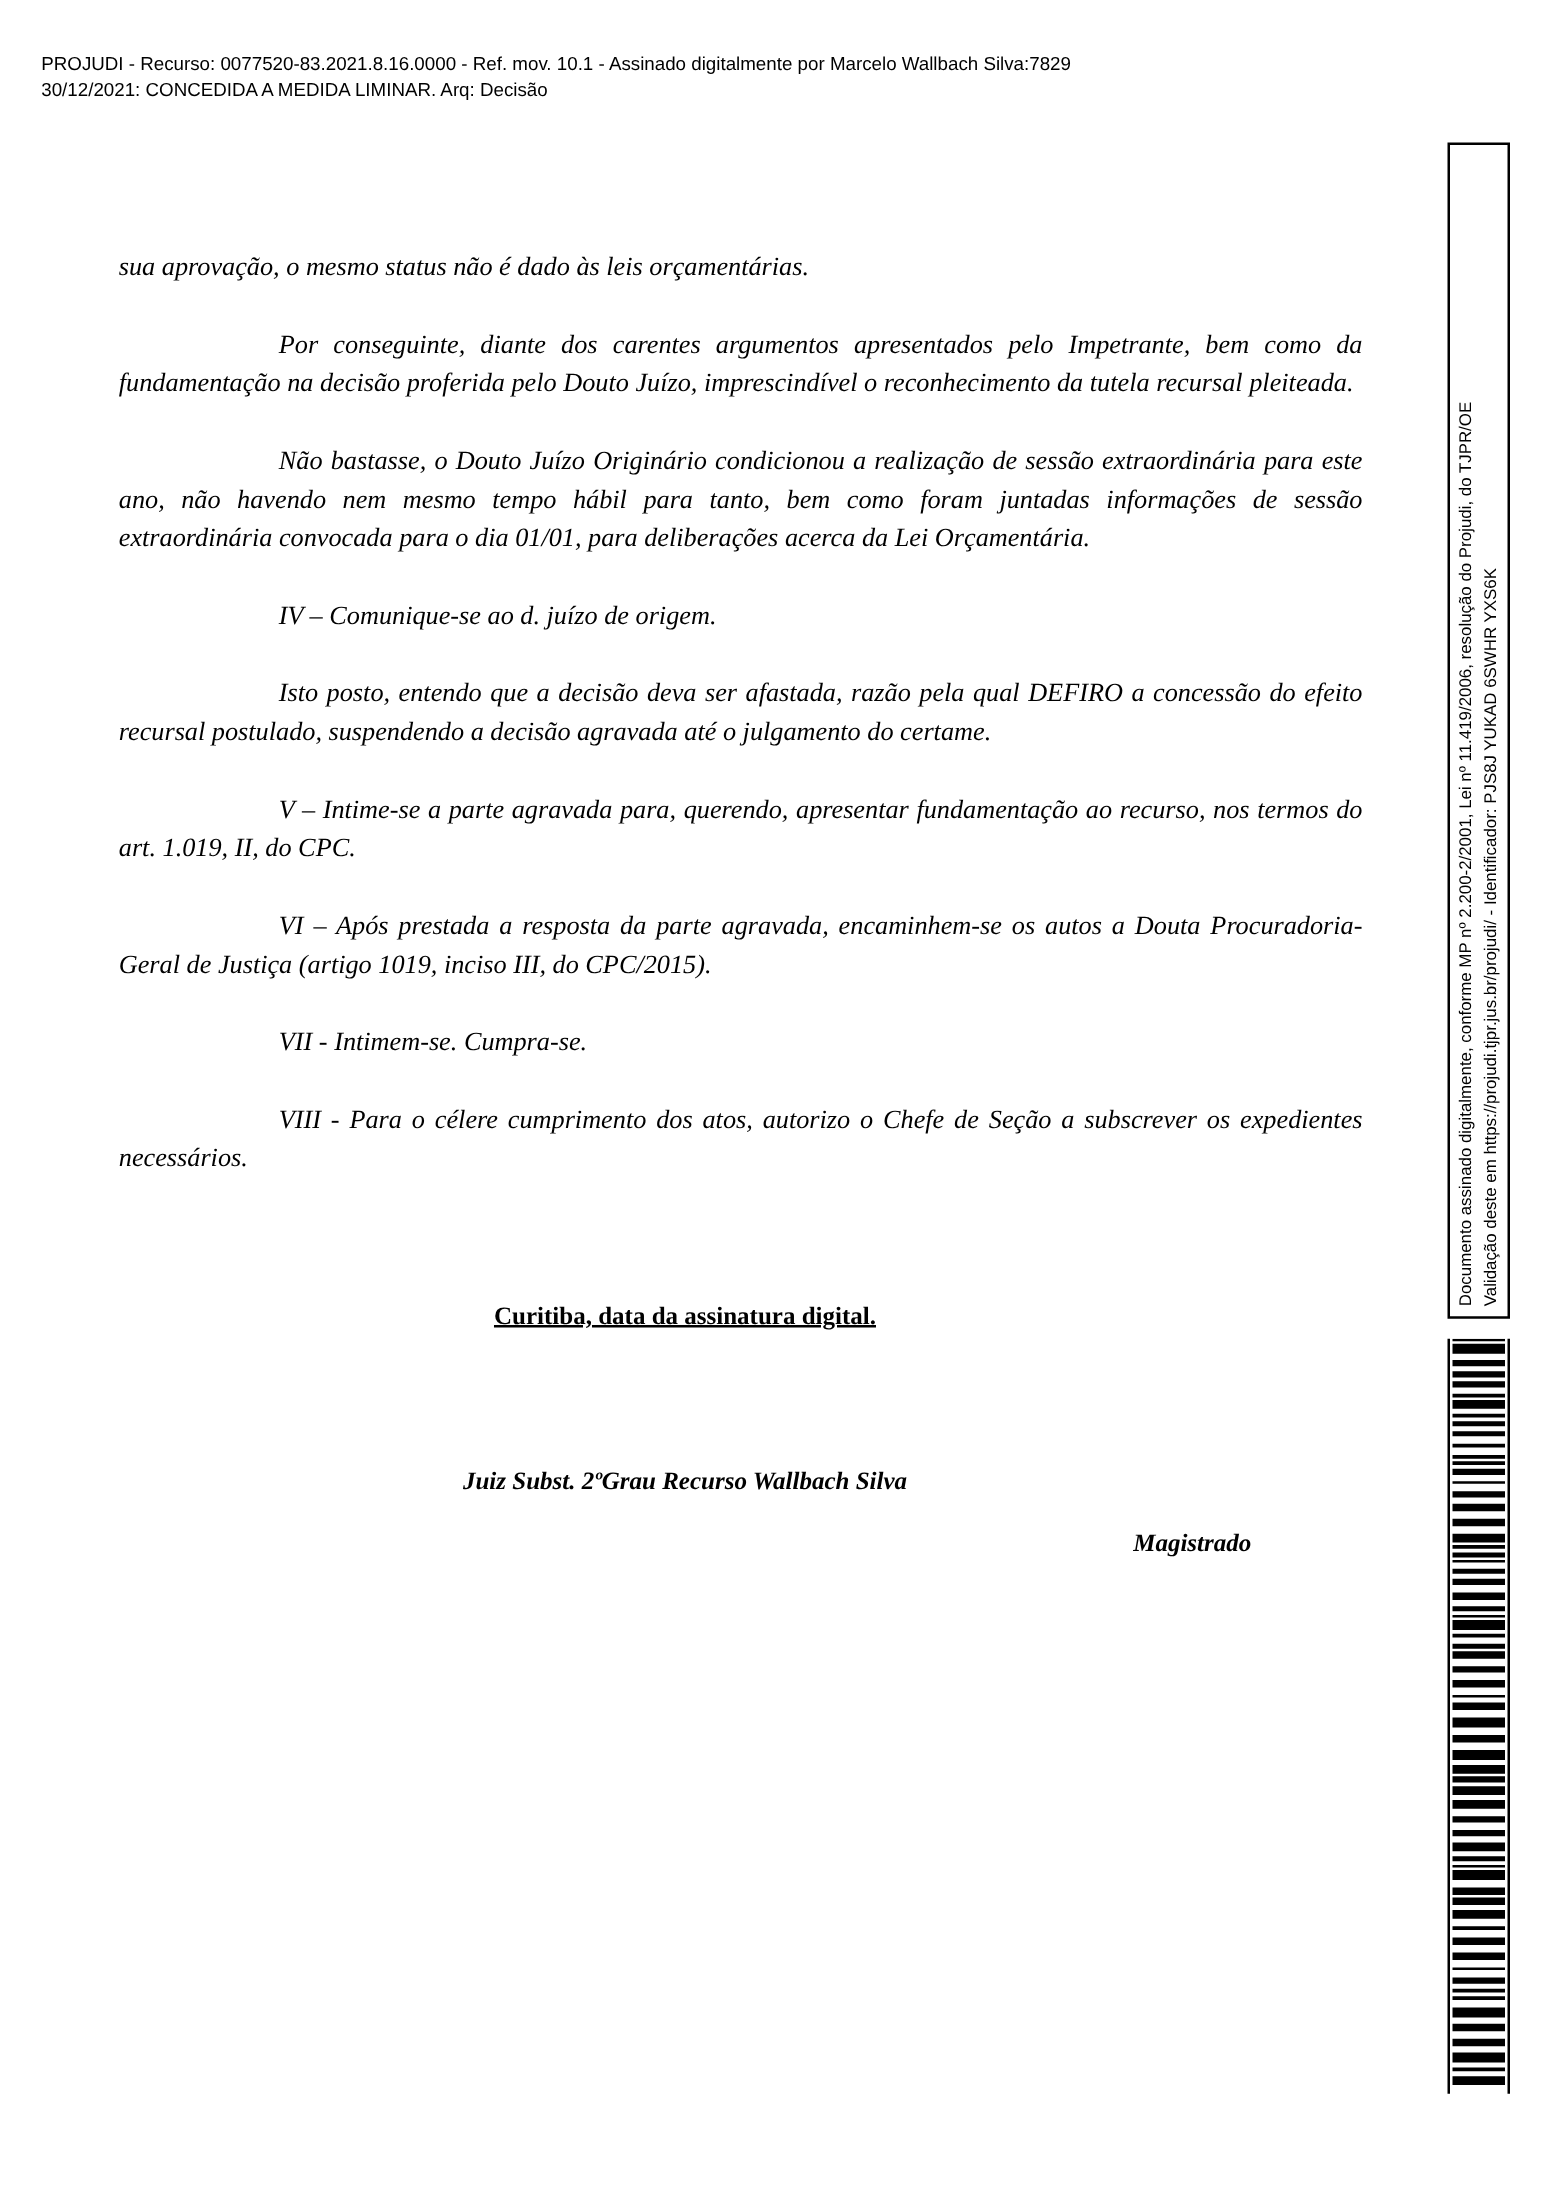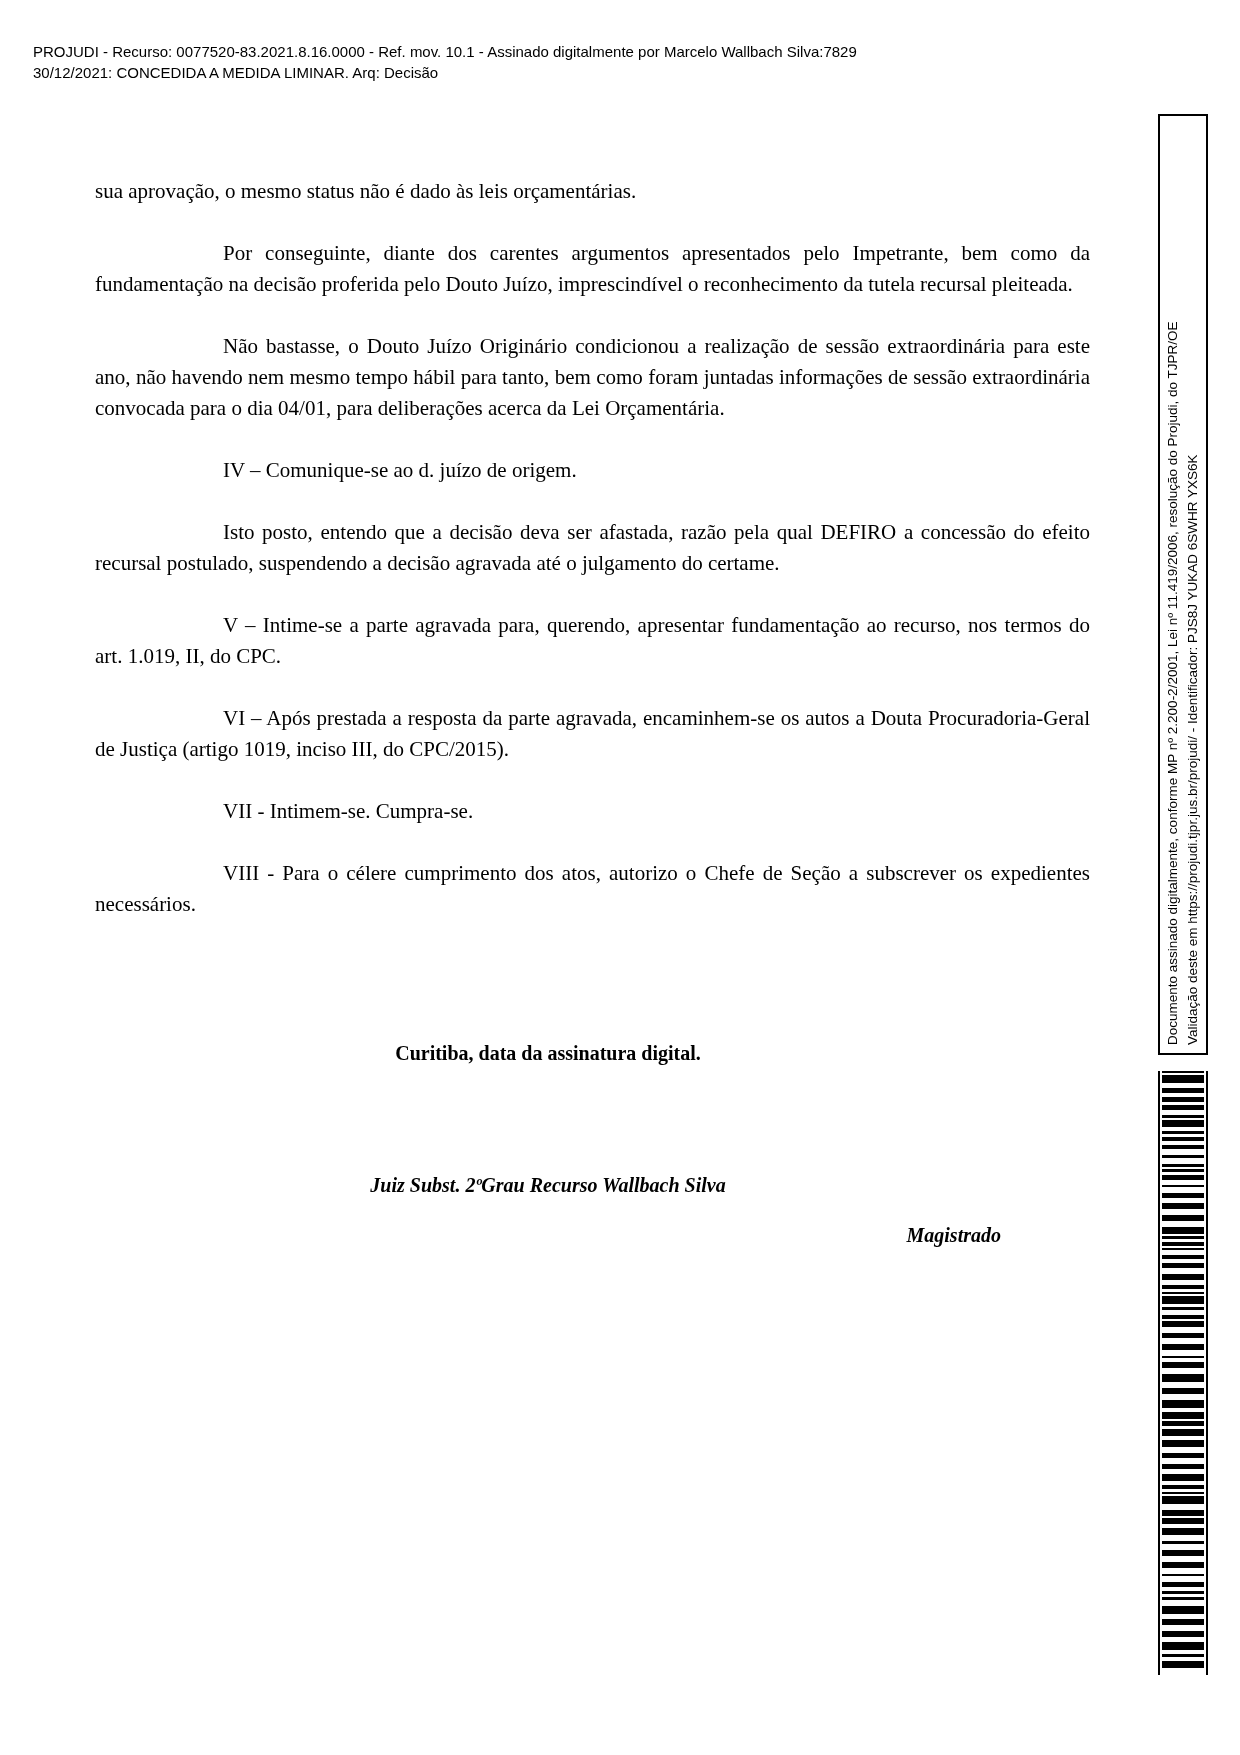--- a/index.html
+++ b/index.html
@@ -16,39 +16,40 @@
     left: 33px;
     top: 41px;
     font-family: "Liberation Sans", sans-serif;
     font-size: 15px;
     line-height: 21px;
     white-space: nowrap;
   }
   .content {
     position: absolute;
     left: 95px;
-    top: 176px;
+    top: 198px;
     width: 995px;
     font-family: "Liberation Serif", serif;
     font-size: 21px;
     line-height: 31px;
     text-align: justify;
+    font-style: italic;
   }
   .content p { margin: 0 0 31px 0; }
   .content p.indent { text-indent: 128px; }
   .center-block {
     position: absolute;
     left: 95px;
     width: 906px;
     text-align: center;
     font-family: "Liberation Serif", serif;
     font-size: 20px;
     line-height: 26px;
   }
-  .dateline { top: 1040px; font-weight: bold; }
+  .dateline { top: 1040px; font-weight: bold; text-decoration: underline; }
   .sig-name { top: 1172px; font-weight: bold; font-style: italic; }
   .sig-role { top: 1222px; font-weight: bold; font-style: italic; text-align: right; }
   .side-box {
     position: absolute;
     left: 1158px;
     top: 114px;
     width: 50px;
     height: 941px;
     border: 2px solid #000;
     box-sizing: border-box;
@@ -89,21 +90,21 @@
 <div class="page">
 
   <div class="header">
     <div>PROJUDI - Recurso: 0077520-83.2021.8.16.0000 - Ref. mov. 10.1 - Assinado digitalmente por Marcelo Wallbach Silva:7829</div>
     <div>30/12/2021: CONCEDIDA A MEDIDA LIMINAR. Arq: Decisão</div>
   </div>
 
   <div class="content" id="paragraphs">
       <p>sua aprovação, o mesmo status não é dado às leis orçamentárias.</p>
       <p class="indent">Por conseguinte, diante dos carentes argumentos apresentados pelo Impetrante, bem como da fundamentação na decisão proferida pelo Douto Juízo, imprescindível o reconhecimento da tutela recursal pleiteada.</p>
-      <p class="indent">Não bastasse, o Douto Juízo Originário condicionou a realização de sessão extraordinária para este ano, não havendo nem mesmo tempo hábil para tanto, bem como foram juntadas informações de sessão extraordinária convocada para o dia 04/01, para deliberações acerca da Lei Orçamentária.</p>
+      <p class="indent">Não bastasse, o Douto Juízo Originário condicionou a realização de sessão extraordinária para este ano, não havendo nem mesmo tempo hábil para tanto, bem como foram juntadas informações de sessão extraordinária convocada para o dia 01/01, para deliberações acerca da Lei Orçamentária.</p>
       <p class="indent">IV – Comunique-se ao d. juízo de origem.</p>
       <p class="indent">Isto posto, entendo que a decisão deva ser afastada, razão pela qual DEFIRO a concessão do efeito recursal postulado, suspendendo a decisão agravada até o julgamento do certame.</p>
       <p class="indent">V – Intime-se a parte agravada para, querendo, apresentar fundamentação ao recurso, nos termos do art. 1.019, II, do CPC.</p>
       <p class="indent">VI – Após prestada a resposta da parte agravada, encaminhem-se os autos a Douta Procuradoria-Geral de Justiça (artigo 1019, inciso III, do CPC/2015).</p>
       <p class="indent">VII - Intimem-se. Cumpra-se.</p>
       <p class="indent">VIII - Para o célere cumprimento dos atos, autorizo o Chefe de Seção a subscrever os expedientes necessários.</p>
     </div>
 
   <div class="center-block dateline">Curitiba, data da assinatura digital.</div>
   <div class="center-block sig-name">Juiz Subst. 2ºGrau Recurso Wallbach Silva</div>

